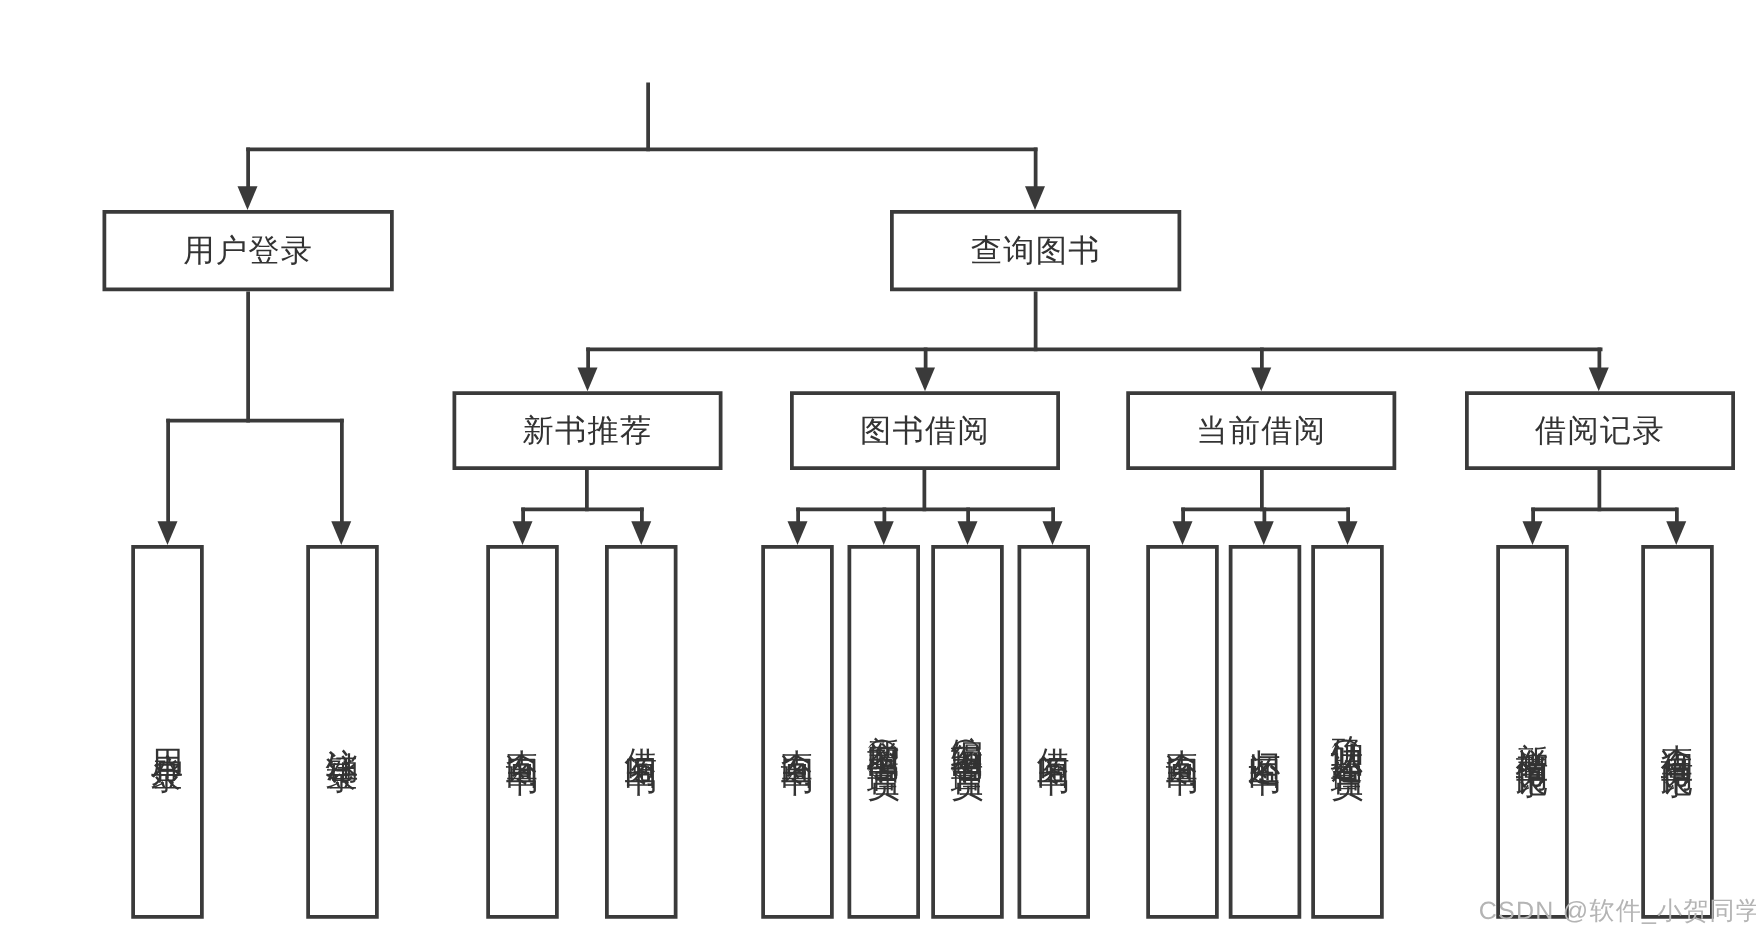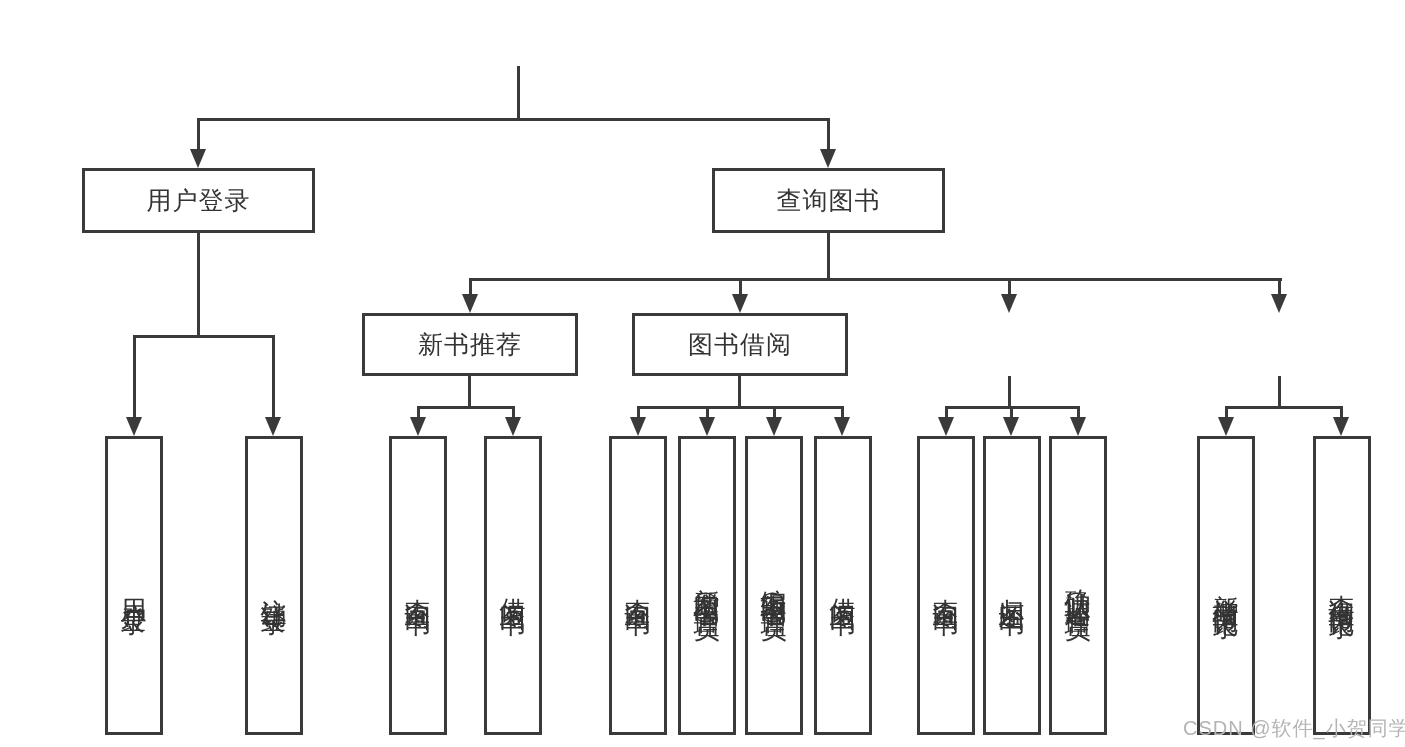--- a/index.html
+++ b/index.html
@@ -74,20 +74,22 @@
 <body>
 
 <div class="canvas">
 
 
   <div class="node lvl2" style="left:82px;">用户登录</div>
   <div class="node lvl2" style="left:712px;">查询图书</div>
 
   <div class="node lvl3" style="left:362px;">新书推荐</div>
   <div class="node lvl3" style="left:632px;">图书借阅</div>
+  <div class="node lvl3" style="left:901px;">当前借阅</div>
+  <div class="node lvl3" style="left:1172px;">借阅记录</div>
 
   <div class="node leaf" style="left:105px;">
     <span>用户登录</span>
   </div>
   <div class="node leaf" style="left:245px;">
     <span>注销登录</span>
   </div>
   <div class="node leaf" style="left:389px;">
     <span>查询图书</span>
   </div>

